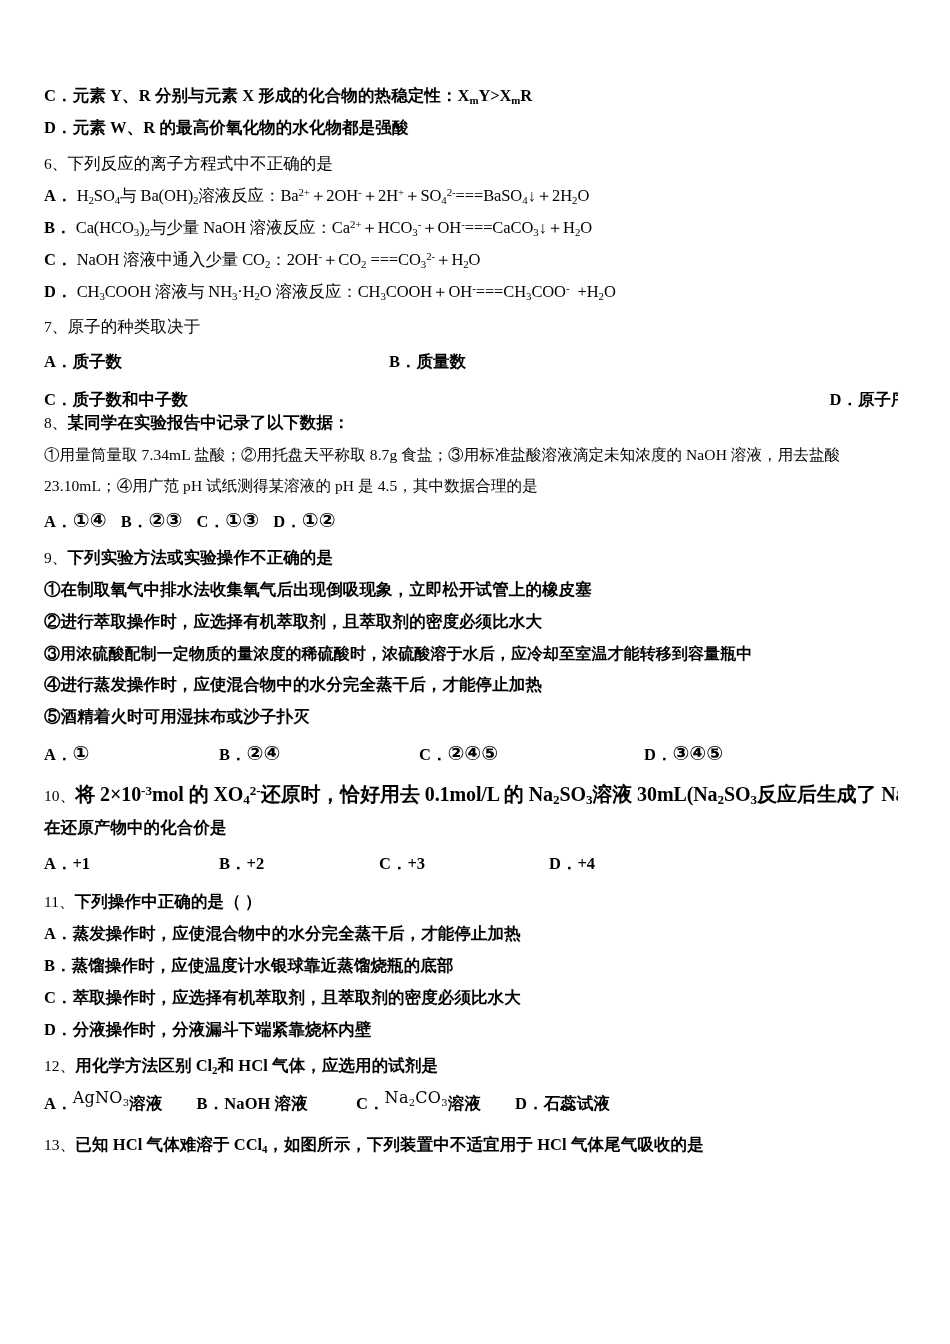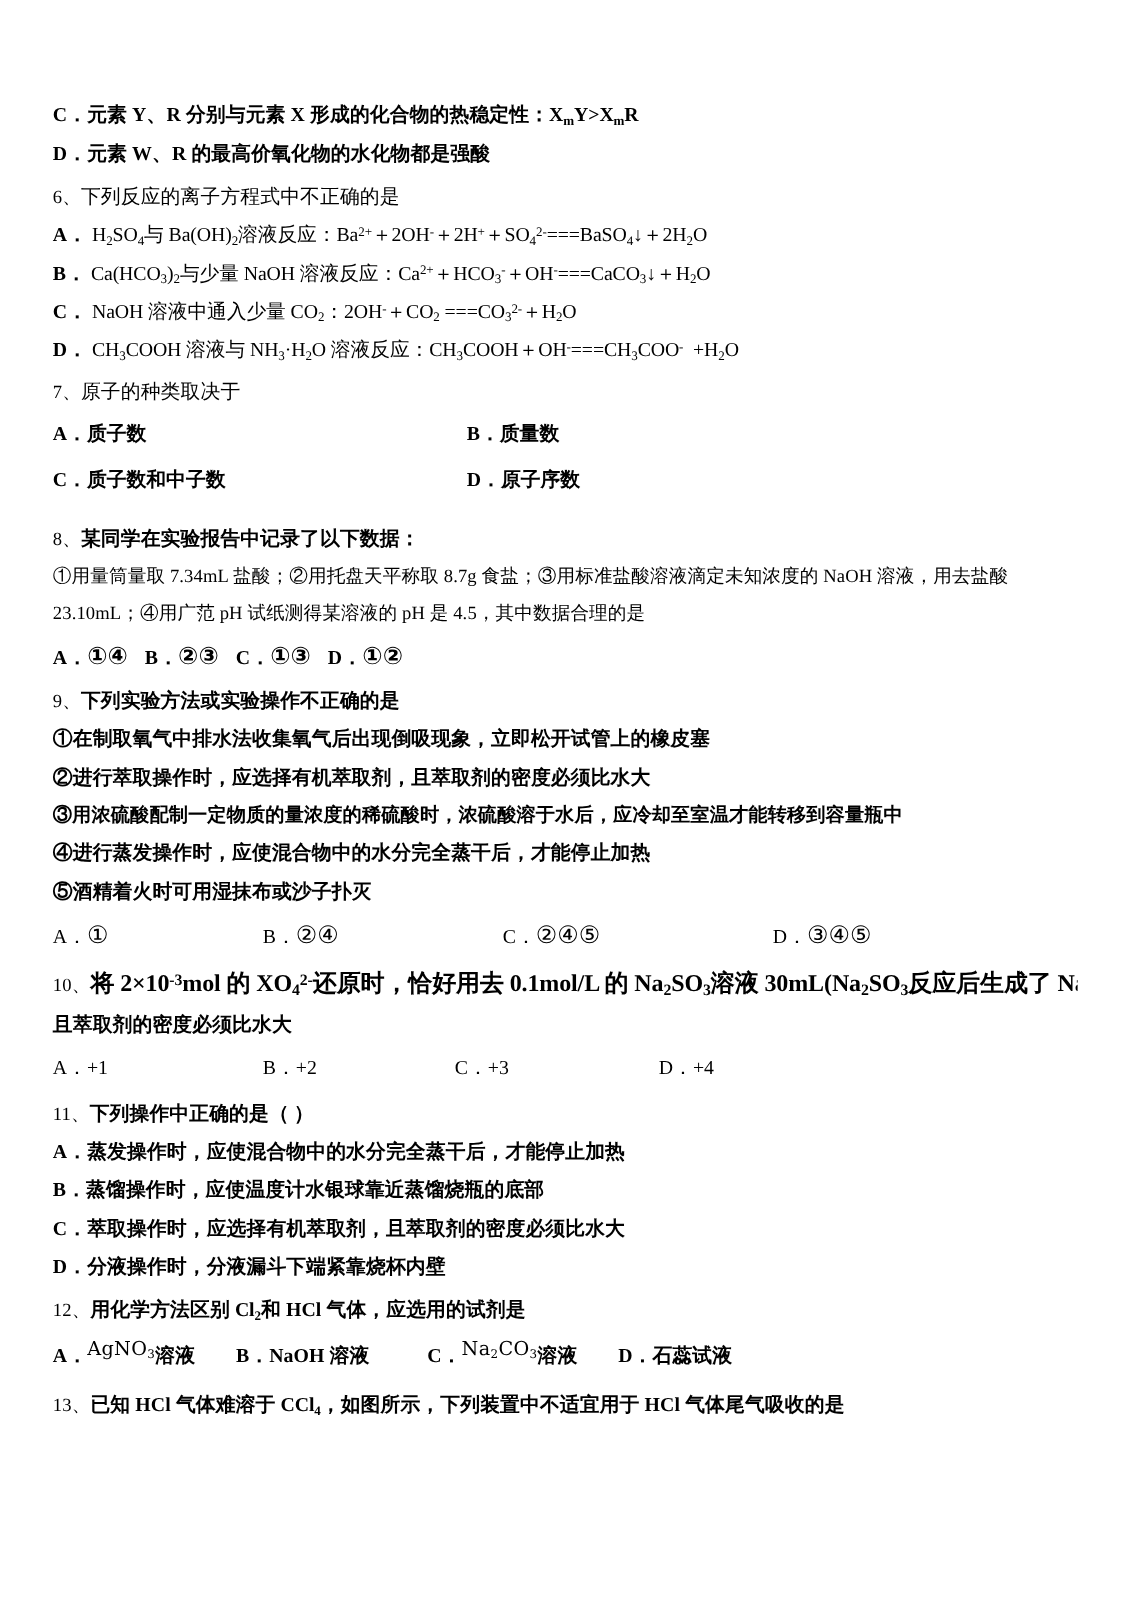--- a/index.html
+++ b/index.html
@@ -70,21 +70,21 @@
     font-size: 16.5px;
   }
   .optrow2 > div:nth-child(1) { width: 345px; flex: none; }
   .optrow2 > div:nth-child(2) { flex: none; }
 
   
   .optrow4 {
     display: flex;
     margin: 0 0 15.5px 0;
     font-size: 16.5px;
-    font-weight: 400;
+    font-weight: 700;
   }
   .optrow4 > div { flex: none; }
 
   
   .optinline { font-size: 16.5px; font-weight: 700; }
   .optinline .gap { display: inline-block; width: 14px; }
 
   sub {
     font-size: 0.66em;
     vertical-align: -0.26em;
@@ -162,21 +162,21 @@
 
     <div class="optrow2">
       <div>
         <span class="opt-label">A．</span><span class="opt-body b">质子数</span>
       </div>
       <div>
         <span class="opt-label">B．</span><span class="opt-body b">质量数</span>
       </div>
     </div>
 
-    <div class="optrow2" style="margin-bottom:30px;">
+    <div class="optrow2" style="margin-bottom:4px;justify-content:space-between;">
       <div>
         <span class="opt-label">C．</span><span class="opt-body b">质子数和中子数</span>
       </div>
       <div>
         <span class="opt-label">D．</span><span class="opt-body b">原子序数</span>
       </div>
     </div>
 
     <div class="line">
       <span class="qnum">8、</span><span class="stem">某同学在实验报告中记录了以下数据：</span>
@@ -211,21 +211,21 @@
       </div>
       <div>
         <span>D．</span><span class="circnum">③④⑤</span>
       </div>
     </div>
 
     <div class="line" style="font-size:15.5px;">
       <span class="qnum">10、</span><span class="stem chem" style="font-size:20px;">将 2×10<sup>-3</sup>mol 的 XO<sub>4</sub><sup>2-</sup>还原时，恰好用去 0.1mol/L 的 Na<sub>2</sub>SO<sub>3</sub>溶液 30mL(Na<sub>2</sub>SO<sub>3</sub>反应后生成了 Na<sub>2</sub>SO<sub>4</sub>)，则元素 X</span>
     </div>
 
-    <div class="line stem" style="margin-bottom:17px;">且萃取剂的密度必须比水大</div>
+    <div class="line stem" style="margin-bottom:17px;">在还原产物中的化合价是</div>
 
     <div class="optrow4" style="margin-bottom:19px;">
       <div style="width:175px;">
         <span>A．</span><span>+1</span>
       </div>
       <div style="width:160px;">
         <span>B．</span><span>+2</span>
       </div>
       <div style="width:170px;">
         <span>C．</span><span>+3</span>

